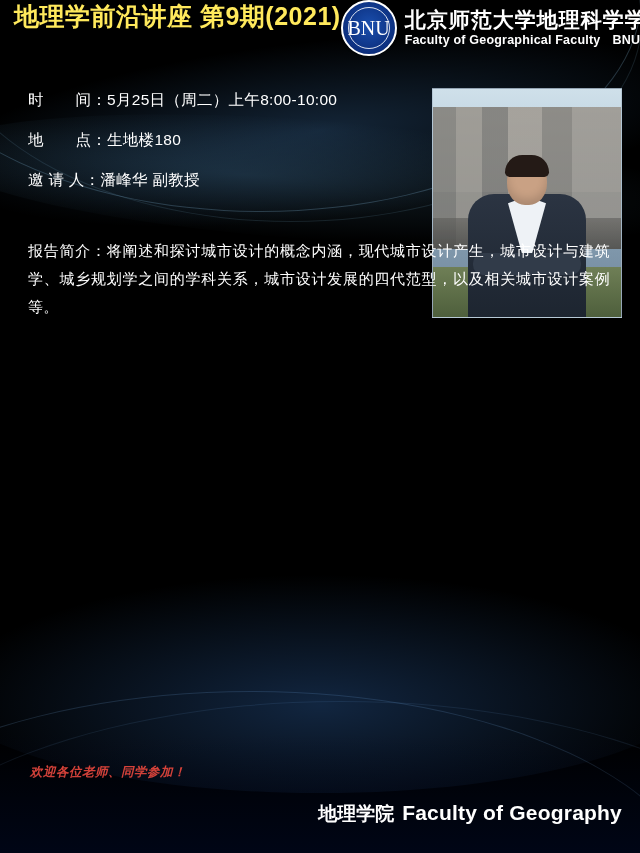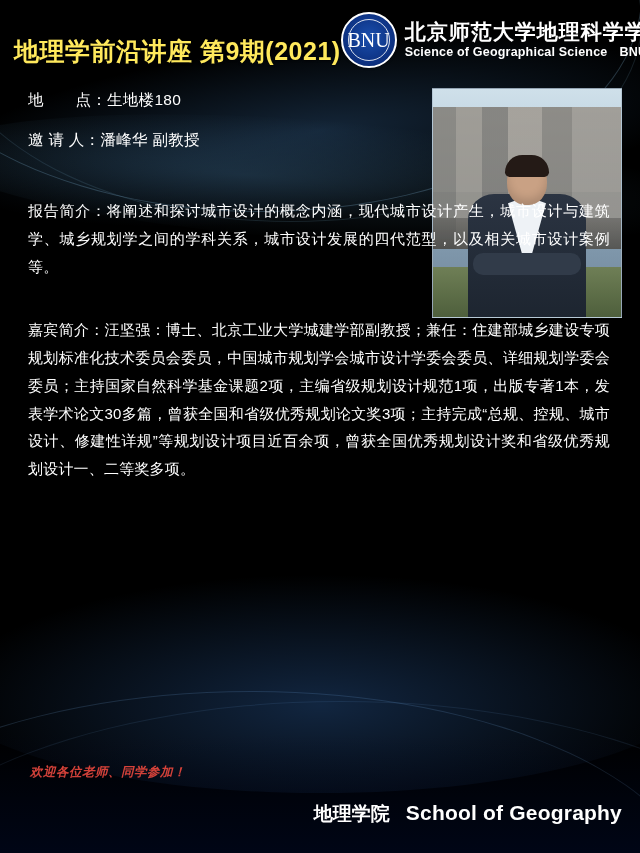--- a/index.html
+++ b/index.html
@@ -56,21 +56,21 @@
   .arc.a1 { left: -120px; top: -220px; width: 760px; height: 430px; border-color: rgba(160,220,255,0.22); }
   .arc.a2 { left: -60px;  top: -180px; width: 700px; height: 400px; border-color: rgba(160,220,255,0.12); }
   .arc.a3 { left: -200px; bottom: -260px; width: 900px; height: 420px; border-color: rgba(140,200,255,0.16); }
   .arc.a4 { left: -150px; bottom: -300px; width: 980px; height: 450px; border-color: rgba(140,200,255,0.10); }
 
   
   .header {
     position: relative;
     height: 68px;
     display: flex;
-    align-items: flex-end;
+    align-items: flex-start;
     justify-content: space-between;
     padding: 0 5px 0 14px;
     box-sizing: border-box;
   }
   .title-main {
     font-size: 25px;
     font-weight: bold;
     color: #ffe95c;
     letter-spacing: 0.5px;
     text-shadow: 0 1px 2px rgba(0,0,0,0.55);
@@ -258,21 +258,21 @@
     font-weight: bold;
     letter-spacing: 0.5px;
   }
   
   .footer {
     position: absolute;
     right: 18px;
     bottom: 26px;
     display: flex;
     align-items: baseline;
-    gap: 16px;
+    gap: 8px;
   }
   .footer-cn {
     font-size: 19px;
     font-weight: bold;
     color: #fff;
   }
   .footer-en {
     font-size: 21px;
     font-weight: bold;
     color: #fff;
@@ -300,51 +300,53 @@
 
   <div class="header">
     <div class="title-main">地理学前沿讲座 第9期(2021)</div>
     <div class="brand">
       <div class="brand-seal">
         <div class="seal-glyph">BNU</div>
       </div>
       <div class="brand-text">
         <div class="brand-cn">北京师范大学地理科学学部</div>
         <div class="brand-en">
-          <span>Science of Geographical Science</span><span class="bnu">BNU</span>
+          <span>Faculty of Geographical Faculty</span><span class="bnu">BNU</span>
         </div>
       </div>
     </div>
   </div>
 
   <div class="photo">
     <div class="sky"></div>
     <div class="bldg"></div>
     <div class="lawn"></div>
     <div class="person-body"></div>
     <div class="person-shirt"></div>
     <div class="person-arms"></div>
     <div class="person-head"></div>
     <div class="person-hair"></div>
   </div>
 
   <div class="info">
     <div class="info-row">
+      <span>时　　间：</span><span>5月25日（周二）上午8:00-10:00</span>
+    </div>
+    <div class="info-row">
       <span>地　　点：</span><span>生地楼180</span>
     </div>
     <div class="info-row">
       <span>邀 请 人：</span><span>潘峰华  副教授</span>
     </div>
   </div>
 
   <div class="para abstract">报告简介：将阐述和探讨城市设计的概念内涵，现代城市设计产生，城市设计与建筑学、城乡规划学之间的学科关系，城市设计发展的四代范型，以及相关城市设计案例等。</div>
 
-  <div class="para bio">嘉宾简介：汪坚强：博士、北京工业大学城建学部副教授；兼任：住建部城乡建设专项规划标准化技术委员会委员，中国城市规划学会城市设计学委会委员、详细规划学委会委员；主持国家自然科学基金课题2项，主编省级规划设计规范1项，出版专著1本，发表学术论文30多篇，曾获全国和省级优秀规划论文奖3项；主持完成“总规、控规、城市设计、修建性详规”等规划设计项目近百余项，曾获全国优秀规划设计奖和省级优秀规划设计一、二等奖多项。</div>
 
   <div class="welcome">欢迎各位老师、同学参加！</div>
 
   <div class="bottom-glow"></div>
 
   <div class="footer">
     <span class="footer-cn">地理学院</span>
-    <span class="footer-en">School of Geography</span>
+    <span class="footer-en">Faculty of Geography</span>
   </div>
 </div>
 
 </body></html>

